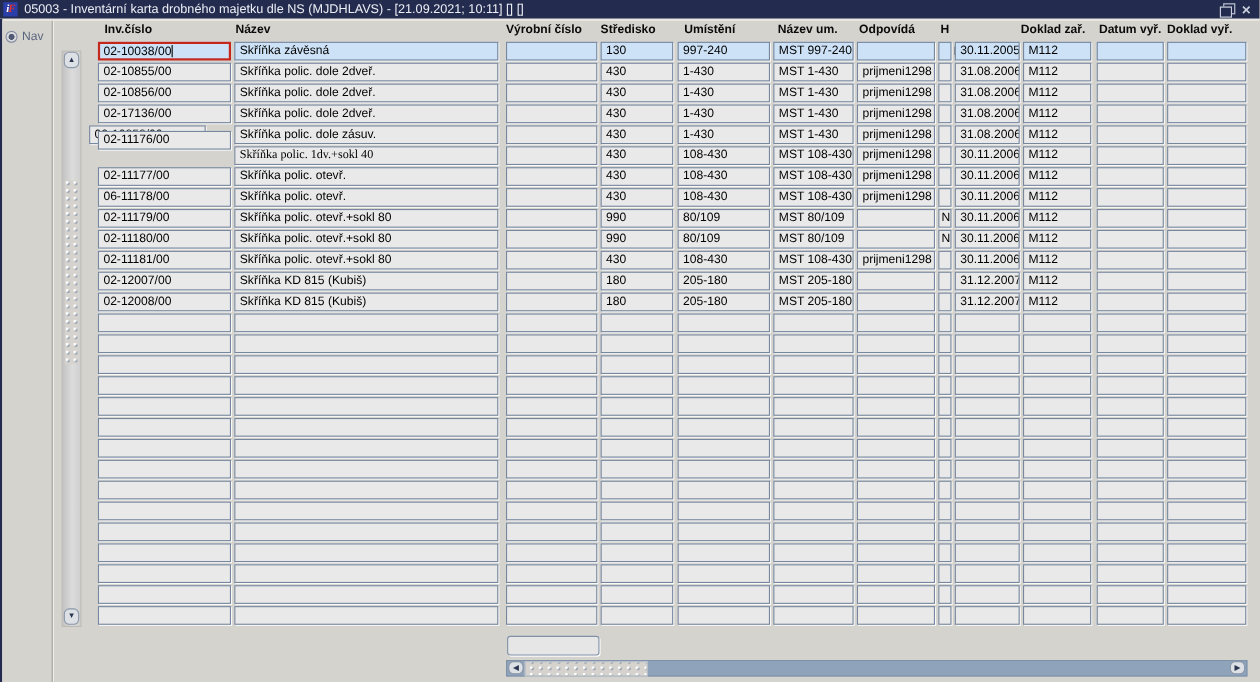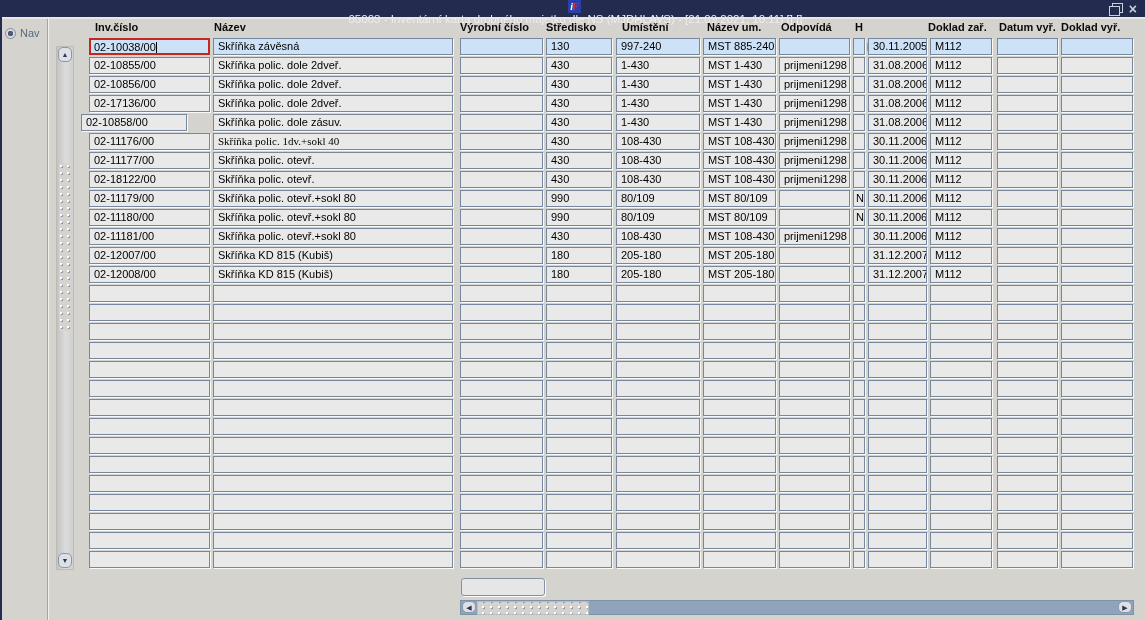--- a/index.html
+++ b/index.html
@@ -3,21 +3,21 @@
 <meta charset="utf-8">
 <style>
   html,body{margin:0;padding:0;}
   body{
     position:relative;width:1145px;height:620px;overflow:hidden;
     background:#d5d3ce;font-family:"Liberation Sans",sans-serif;
   }
   
   .titlebar{
     position:absolute;left:0;top:0;width:1145px;height:17px;
-    background:#232c4e;color:#dfe3ee;display:flex;align-items:center;flex-direction:column;
+    background:#232c4e;color:#dfe3ee;display:flex;align-items:center;
   }
   .titlebar .logo{
     width:13px;height:13px;margin-left:3px;background:#2b3fa8;
     font:italic bold 10px "Liberation Serif",serif;line-height:13px;text-align:center;
     letter-spacing:-1px;flex:none;
   }
   .logo .li{color:#ffffff;}
   .logo .lf{color:#e03030;}
   .title-text{
     margin-left:6px;font-size:11.5px;white-space:nowrap;color:#eceef5;
@@ -147,21 +147,21 @@
     <div class="hdr" style="left: 928px;">Doklad zař.</div>
     <div class="hdr" style="left: 999px;">Datum vyř.</div>
     <div class="hdr" style="left: 1061px;">Doklad vyř.</div>
   </div>
 <div id="grid-body">
     <div class="cell sel focus" style="left: 89px; top: 38px; width: 121px;"><span>02-10038/00</span><span class="caret"></span></div>
     <div class="cell sel" style="left: 213px; top: 38px; width: 240px;"><span>Skříňka závěsná</span></div>
     <div class="cell sel" style="left: 460px; top: 38px; width: 83px;"><span></span></div>
     <div class="cell sel" style="left: 546px; top: 38px; width: 66px;"><span>130</span></div>
     <div class="cell sel" style="left: 616px; top: 38px; width: 84px;"><span>997-240</span></div>
-    <div class="cell sel" style="left: 703px; top: 38px; width: 73px;"><span>MST 885-240</span></div>
+    <div class="cell sel" style="left: 703px; top: 38px; width: 73px;"><span>MST 997-240</span></div>
     <div class="cell sel" style="left: 779px; top: 38px; width: 71px;"><span></span></div>
     <div class="cell sel narrow" style="left: 853px; top: 38px; width: 12px;"><span></span></div>
     <div class="cell sel" style="left: 868px; top: 38px; width: 59px;"><span>30.11.2005</span></div>
     <div class="cell sel" style="left: 930px; top: 38px; width: 62px;"><span>M112</span></div>
     <div class="cell sel" style="left: 997px; top: 38px; width: 61px;"><span></span></div>
     <div class="cell sel" style="left: 1061px; top: 38px; width: 72px;"><span></span></div>
     <div class="cell" style="left: 89px; top: 57px; width: 121px;"><span>02-10855/00</span></div>
     <div class="cell" style="left: 213px; top: 57px; width: 240px;"><span>Skříňka polic. dole 2dveř.</span></div>
     <div class="cell" style="left: 460px; top: 57px; width: 83px;"><span></span></div>
     <div class="cell" style="left: 546px; top: 57px; width: 66px;"><span>430</span></div>
@@ -202,21 +202,21 @@
     <div class="cell" style="left: 460px; top: 114px; width: 83px;"><span></span></div>
     <div class="cell" style="left: 546px; top: 114px; width: 66px;"><span>430</span></div>
     <div class="cell" style="left: 616px; top: 114px; width: 84px;"><span>1-430</span></div>
     <div class="cell" style="left: 703px; top: 114px; width: 73px;"><span>MST 1-430</span></div>
     <div class="cell" style="left: 779px; top: 114px; width: 71px;"><span>prijmeni1298 jm</span></div>
     <div class="cell narrow" style="left: 853px; top: 114px; width: 12px;"><span></span></div>
     <div class="cell" style="left: 868px; top: 114px; width: 59px;"><span>31.08.2006</span></div>
     <div class="cell" style="left: 930px; top: 114px; width: 62px;"><span>M112</span></div>
     <div class="cell" style="left: 997px; top: 114px; width: 61px;"><span></span></div>
     <div class="cell" style="left: 1061px; top: 114px; width: 72px;"><span></span></div>
-    <div class="cell" style="left: 89px; top: 133px; width: 121px;"><span>02-11176/00</span></div>
+    <div class="cell" style="left: 89px; top: 119px; width: 121px;"><span>02-11176/00</span></div>
     <div class="cell" style="left: 213px; top: 133px; width: 240px; font-family: Liberation Serif, serif;"><span>Skříňka polic. 1dv.+sokl 40</span></div>
     <div class="cell" style="left: 460px; top: 133px; width: 83px;"><span></span></div>
     <div class="cell" style="left: 546px; top: 133px; width: 66px;"><span>430</span></div>
     <div class="cell" style="left: 616px; top: 133px; width: 84px;"><span>108-430</span></div>
     <div class="cell" style="left: 703px; top: 133px; width: 73px;"><span>MST 108-430</span></div>
     <div class="cell" style="left: 779px; top: 133px; width: 71px;"><span>prijmeni1298 jm</span></div>
     <div class="cell narrow" style="left: 853px; top: 133px; width: 12px;"><span></span></div>
     <div class="cell" style="left: 868px; top: 133px; width: 59px;"><span>30.11.2006</span></div>
     <div class="cell" style="left: 930px; top: 133px; width: 62px;"><span>M112</span></div>
     <div class="cell" style="left: 997px; top: 133px; width: 61px;"><span></span></div>
@@ -226,21 +226,21 @@
     <div class="cell" style="left: 460px; top: 152px; width: 83px;"><span></span></div>
     <div class="cell" style="left: 546px; top: 152px; width: 66px;"><span>430</span></div>
     <div class="cell" style="left: 616px; top: 152px; width: 84px;"><span>108-430</span></div>
     <div class="cell" style="left: 703px; top: 152px; width: 73px;"><span>MST 108-430</span></div>
     <div class="cell" style="left: 779px; top: 152px; width: 71px;"><span>prijmeni1298 jm</span></div>
     <div class="cell narrow" style="left: 853px; top: 152px; width: 12px;"><span></span></div>
     <div class="cell" style="left: 868px; top: 152px; width: 59px;"><span>30.11.2006</span></div>
     <div class="cell" style="left: 930px; top: 152px; width: 62px;"><span>M112</span></div>
     <div class="cell" style="left: 997px; top: 152px; width: 61px;"><span></span></div>
     <div class="cell" style="left: 1061px; top: 152px; width: 72px;"><span></span></div>
-    <div class="cell" style="left: 89px; top: 171px; width: 121px;"><span>02-18122/00</span></div>
+    <div class="cell" style="left: 89px; top: 171px; width: 121px;"><span>06-11178/00</span></div>
     <div class="cell" style="left: 213px; top: 171px; width: 240px;"><span>Skříňka polic. otevř.</span></div>
     <div class="cell" style="left: 460px; top: 171px; width: 83px;"><span></span></div>
     <div class="cell" style="left: 546px; top: 171px; width: 66px;"><span>430</span></div>
     <div class="cell" style="left: 616px; top: 171px; width: 84px;"><span>108-430</span></div>
     <div class="cell" style="left: 703px; top: 171px; width: 73px;"><span>MST 108-430</span></div>
     <div class="cell" style="left: 779px; top: 171px; width: 71px;"><span>prijmeni1298 jm</span></div>
     <div class="cell narrow" style="left: 853px; top: 171px; width: 12px;"><span></span></div>
     <div class="cell" style="left: 868px; top: 171px; width: 59px;"><span>30.11.2006</span></div>
     <div class="cell" style="left: 930px; top: 171px; width: 62px;"><span>M112</span></div>
     <div class="cell" style="left: 997px; top: 171px; width: 61px;"><span></span></div>

